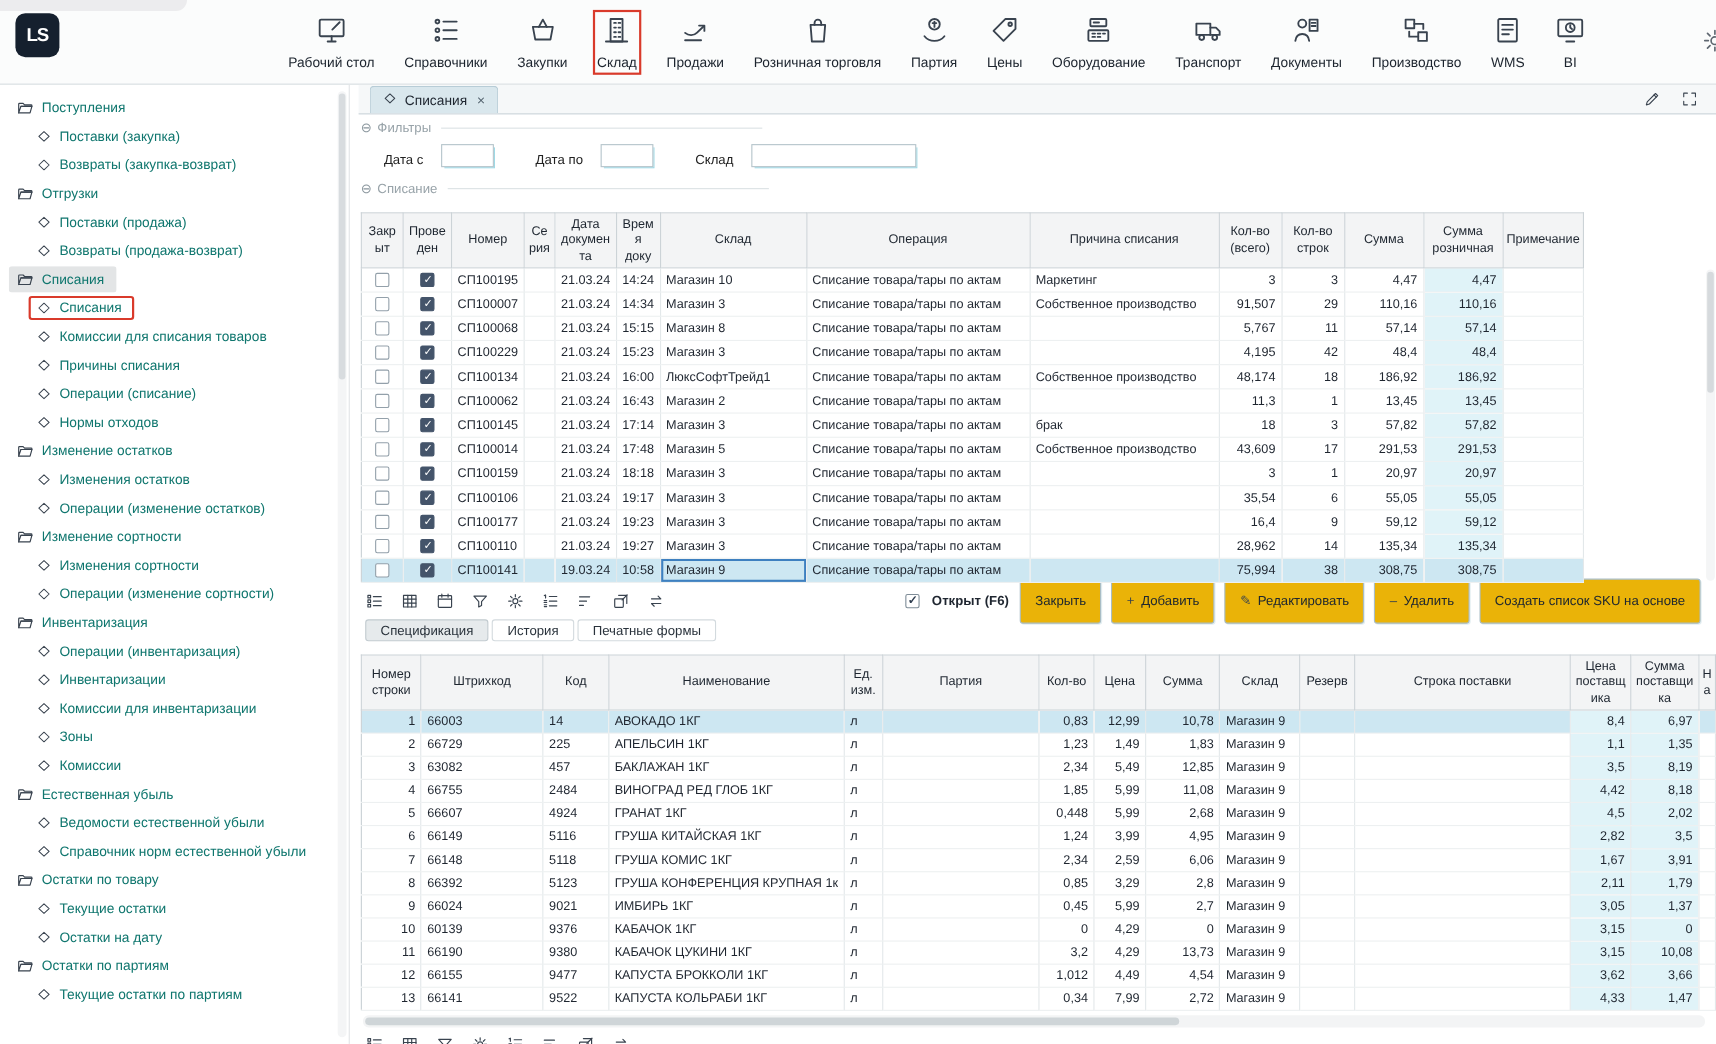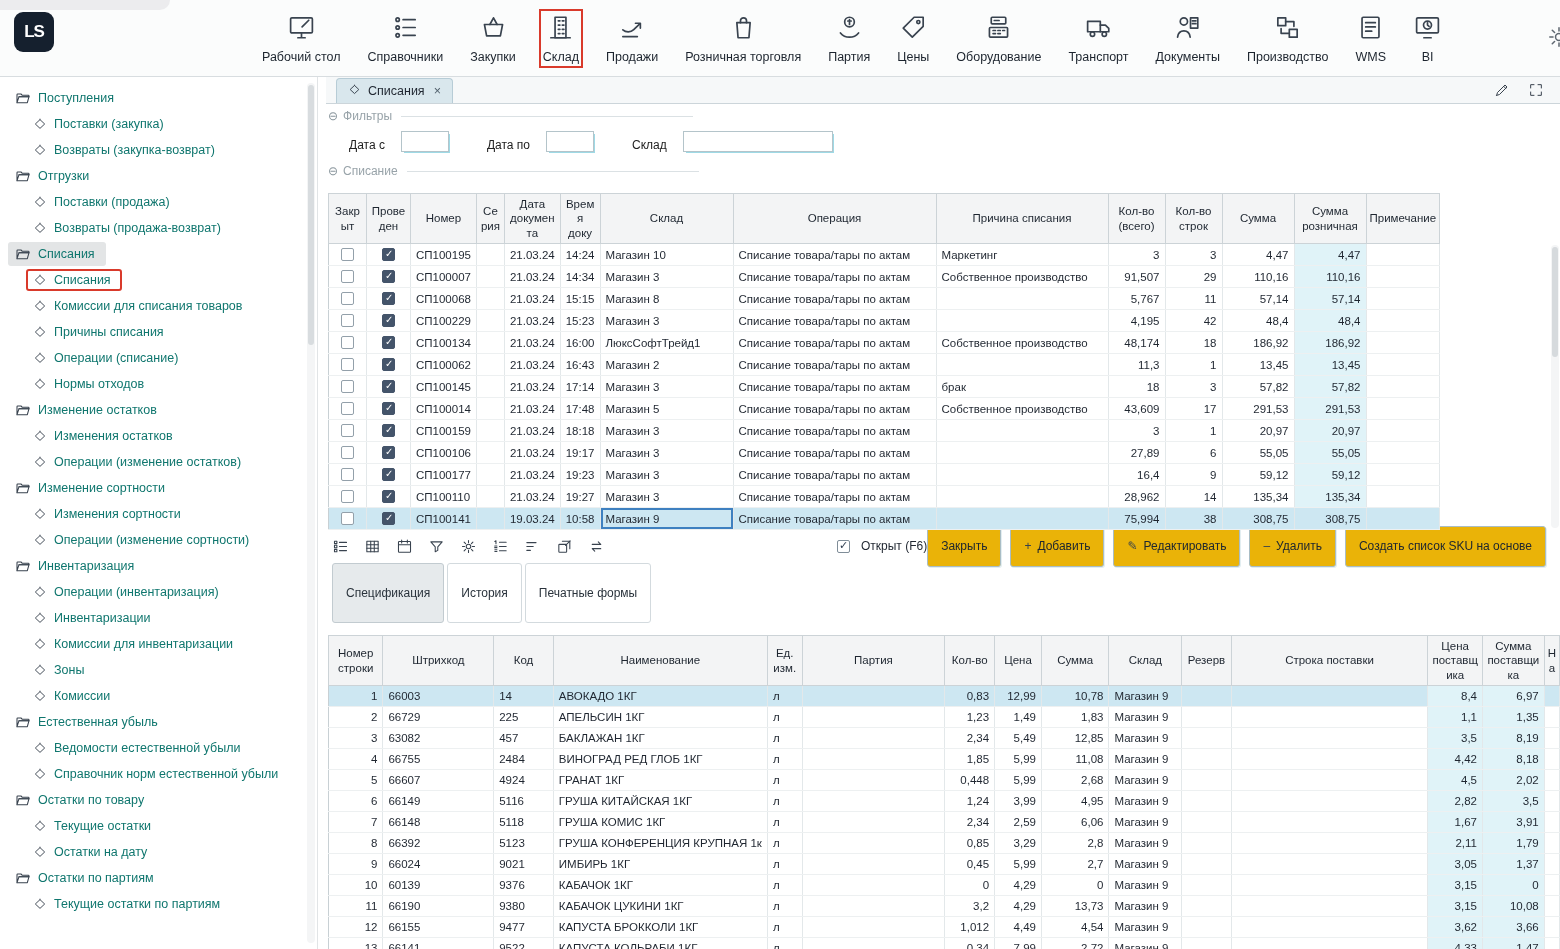--- a/index.html
+++ b/index.html
@@ -75,29 +75,29 @@
 
   .doc-wrap { position:relative; width:1233px; }
   .vscroll { position:absolute; right:0; top:52px; bottom:2px; width:8px; background:#f4f5f6; border-radius:4px; }
   .vscroll .thumb { position:absolute; left:1px; top:2px; width:6px; height:110px; background:#d6dadd; border-radius:3px; }
 
   
   .midbar { display:flex; align-items:center; height:32px; padding:0 14px 0 6px; }
   .ticons { display:flex; align-items:center; gap:15px; }
   .ticons span { cursor:pointer; display:inline-flex; }
   .spacer { flex:1; }
-  .chk { display:flex; align-items:center; gap:11px; font-size:12px; cursor:pointer; }
+  .chk { display:flex; align-items:center; gap:11px; font-size:12px; margin-right:10px; cursor:pointer;font-weight:bold; }
   .btns { display:flex; gap:9px; }
   .btn { height:41px; border:1px solid #a9bdc5; background:#eab308; border-radius:3px; padding:0 13px; font:inherit; font-size:12px;
     display:inline-flex; align-items:center; gap:6px; cursor:pointer; box-shadow:1px 1px 0 0 #e3eef1; color:#20282f; }
   .bic { color:#36414d; font-size:12px; }
 
   
   .dtabs { display:flex; gap:3px; margin:1px 0 3px 6px; }
-  .dtab { padding:22px 13px; font-size:12px; border:1px solid #d3dade; border-radius:3px; background:#fff; cursor:pointer; color:#2a333c; }
+  .dtab { padding:2px 13px; font-size:12px; border:1px solid #d3dade; border-radius:3px; background:#fff; cursor:pointer; color:#2a333c; }
   .dtab.active { background:#e6eaec; border-color:#c2cbd0; }
 
   
   .hscroll { height:11px; background:#f3f4f5; border-radius:5px; margin:4px 10px 2px 4px; position:relative; }
   .hscroll .thumb { position:absolute; left:2px; top:2px; height:7px; width:740px; background:#cfd5d8; border-radius:4px; }
   .bottombar { display:flex; align-items:center; gap:15px; height:26px; padding-left:6px; }
   .bottombar span { cursor:pointer; display:inline-flex; }
 </style>
 </head>
 <body>
@@ -794,21 +794,21 @@
             <tr>
               <td class="c"><span class="cb"></span></td>
               <td class="c"><span class="cb on"></span></td>
               <td class="l">СП100106</td>
               <td class="l"></td>
               <td class="r">21.03.24</td>
               <td class="r">19:17</td>
               <td class="l">Магазин 3</td>
               <td class="l">Списание товара/тары по актам</td>
               <td class="l"></td>
-              <td class="r">27,89</td>
+              <td class="r">35,54</td>
               <td class="r">6</td>
               <td class="r">55,05</td>
               <td class="r cyan">55,05</td>
               <td class="l"></td>
             </tr>
             <tr>
               <td class="c"><span class="cb"></span></td>
               <td class="c"><span class="cb on"></span></td>
               <td class="l">СП100177</td>
               <td class="l"></td>

